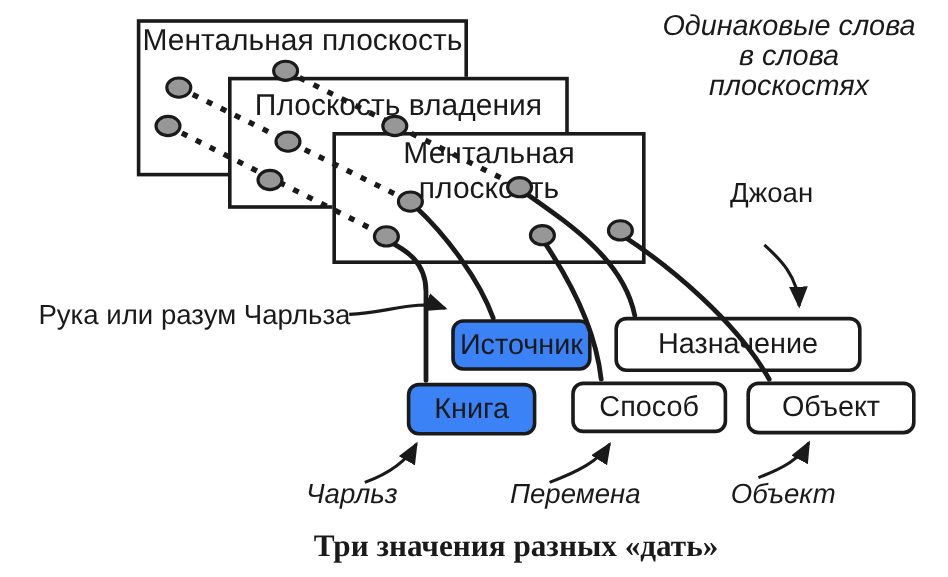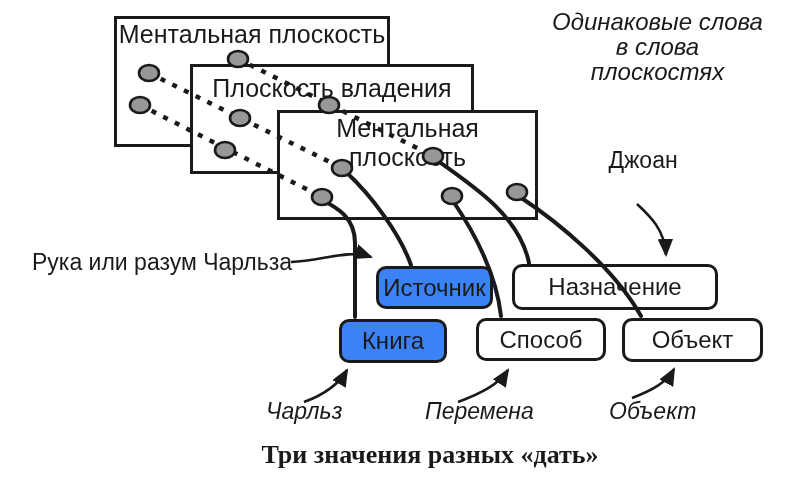--- a/index.html
+++ b/index.html
@@ -28,21 +28,21 @@
   #role-method{left:476px;top:318px;width:130px;height:43px;}
   #role-object{left:622px;top:318px;width:141px;height:44px;align-items:center;}
   
   .overlay{position:absolute;left:0;top:0;z-index:3;pointer-events:none;}
   
   .note{position:absolute;z-index:4;font-size:23px;line-height:25px;}
   #note-same-roles{left:535px;top:9px;width:245px;text-align:center;font-style:italic;font-size:24px;line-height:25px;}
   #note-charles-hand{left:32px;top:250px;white-space:nowrap;}
   #note-joan-hand{left:553px;top:148px;width:180px;text-align:center;}
   .name{position:absolute;z-index:4;font-style:italic;font-size:23px;white-space:nowrap;}
-  #name-charles{left:266px;top:398px;}
+  #name-charles{left:255px;top:398px;}
   #name-peremena{left:425px;top:398px;}
   #name-kniga{left:609px;top:398px;}
   #figure-caption{
     position:absolute;left:215px;top:440px;width:430px;text-align:center;z-index:4;
     font-family:"Liberation Serif",serif;font-weight:bold;font-size:26px;
   }
 </style>
 </head>
 <body>
 

